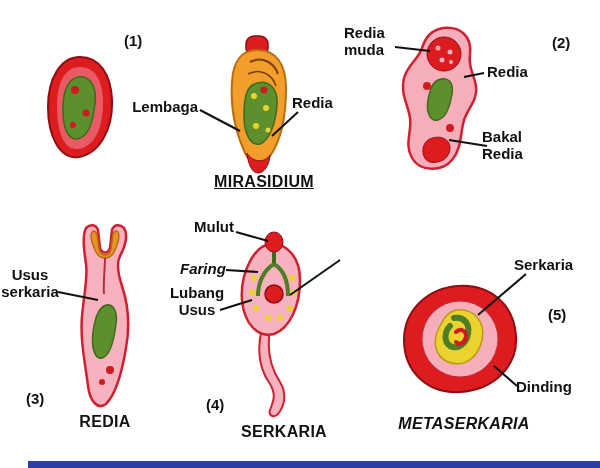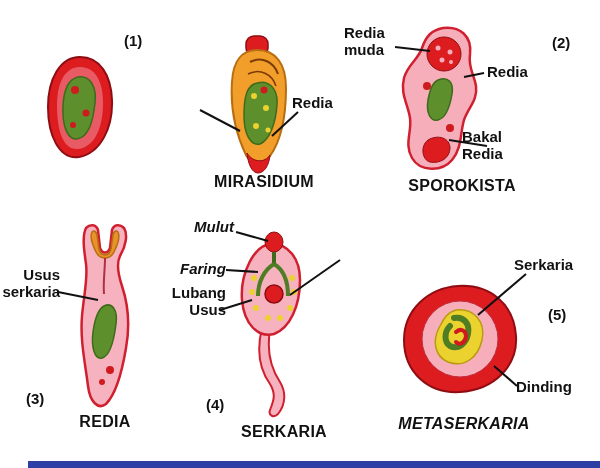--- a/index.html
+++ b/index.html
@@ -7,21 +7,21 @@
           font-family:"Liberation Sans", sans-serif;}
   .fig{position:absolute;z-index:1;}
   .leaders{position:absolute;left:0;top:0;width:600px;height:468px;z-index:5;pointer-events:none;}
   .lbl{position:absolute;font-weight:bold;font-size:15px;line-height:1.15;color:#111;
        white-space:pre-line;z-index:10;}
   .cap{position:absolute;font-weight:bold;font-size:16px;line-height:1;color:#111;
        text-align:center;letter-spacing:.3px;z-index:10;}
   .num{position:absolute;font-weight:bold;font-size:15px;color:#111;z-index:10;}
   .bottom-bar{position:absolute;left:28px;right:0;bottom:0;height:7px;background:#2b3fa5;z-index:2;}
   .r{text-align:right;}
-  .c{text-align:right;}
+  .c{text-align:center;}
 </style>
 </head>
 <body>
 
 <div class="canvas">
 
   <svg class="fig" style="left:45px;top:55px;" width="70" height="105" viewBox="0 0 70 105">
     <path d="M35,2 C55,2 66,20 67,45 C68,72 56,98 34,102 C14,105 3,80 3,52 C3,24 15,2 35,2 Z" fill="#dd1c20" stroke="#8f0d12" stroke-width="2"></path>
     <path d="M35,12 C50,12 58,26 58,48 C58,72 50,92 33,94 C18,95 12,76 12,50 C12,28 20,12 35,12 Z" fill="#f2909c" opacity="0.55"></path>
     <path d="M33,22 C45,20 52,32 50,48 C48,66 44,82 32,84 C22,85 17,70 18,50 C19,34 24,24 33,22 Z" fill="#5d8f2c" stroke="#3f6a1c" stroke-width="1.5"></path>
@@ -106,39 +106,39 @@
     <line x1="526" y1="274" x2="478" y2="315" stroke="#111" stroke-width="2"></line>
     <line x1="517" y1="386" x2="494" y2="366" stroke="#111" stroke-width="2"></line>
   </svg>
 
   <div class="num" style="left:124px;top:32px;">(1)</div>
   <div class="num" style="left:552px;top:34px;">(2)</div>
   <div class="num" style="left:26px;top:390px;">(3)</div>
   <div class="num" style="left:206px;top:396px;">(4)</div>
   <div class="num" style="left:548px;top:306px;">(5)</div>
 
+  <div class="lbl r" style="left:122px;top:98px;width:76px;">Lembaga</div>
   <div class="lbl" style="left:292px;top:94px;">Redia</div>
 
   <div class="lbl" style="left:344px;top:24px;">Redia
 muda</div>
   <div class="lbl" style="left:487px;top:63px;">Redia</div>
-  <div class="lbl" style="left:462px;top:128px;">Bakal
+  <div class="lbl" style="left:482px;top:128px;">Bakal
 Redia</div>
 
   <div class="lbl c" style="left:0px;top:266px;width:60px;">Usus
 serkaria</div>
 
-  <div class="lbl" style="left:194px;top:218px;font-style:italic;">Mulut</div>
+  <div class="lbl" style="left:194px;top:218px;">Mulut</div>
   <div class="lbl" style="left:180px;top:260px;font-style:italic;">Faring</div>
   <div class="lbl c" style="left:168px;top:284px;width:58px;">Lubang
 Usus</div>
 
   <div class="lbl" style="left:514px;top:256px;">Serkaria</div>
   <div class="lbl" style="left:516px;top:378px;">Dinding</div>
 
-  <div class="cap" style="left:198px;top:174px;width:132px;">MIRASIDIUM</div>
-  <div class="cap" style="left:394px;top:178px;width:136px;">SPOROKISTA</div>
+  <div class="cap" style="left:198px;top:174px;width:132px;text-decoration:underline;">MIRASIDIUM</div>
   <div class="cap" style="left:60px;top:414px;width:90px;">REDIA</div>
   <div class="cap" style="left:232px;top:424px;width:104px;">SERKARIA</div>
   <div class="cap" style="left:392px;top:416px;width:144px;font-style:italic;">METASERKARIA</div>
 
   <div class="bottom-bar"></div>
 </div>
 
 </body></html>

